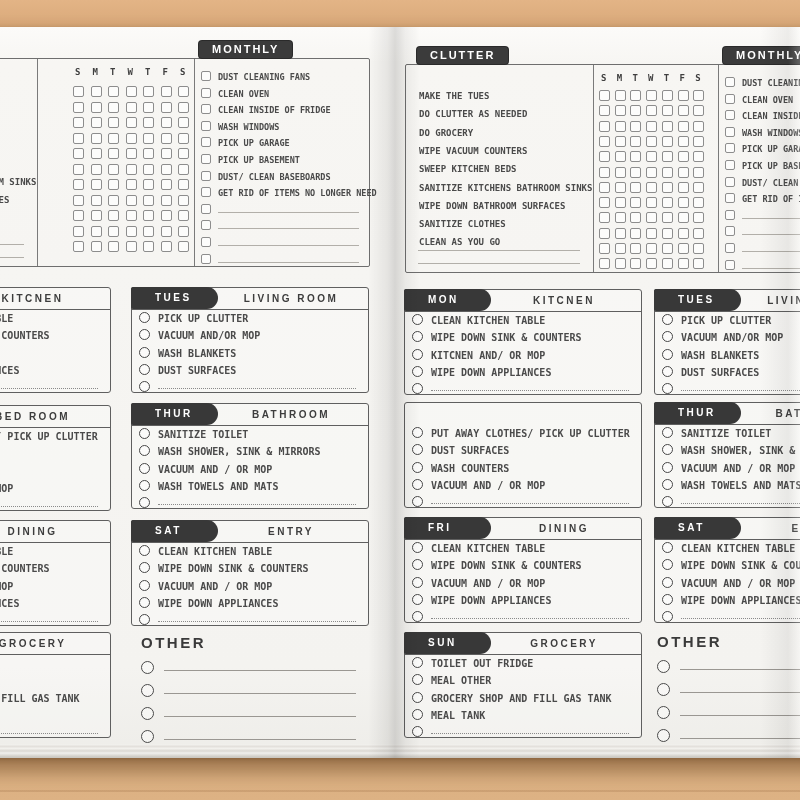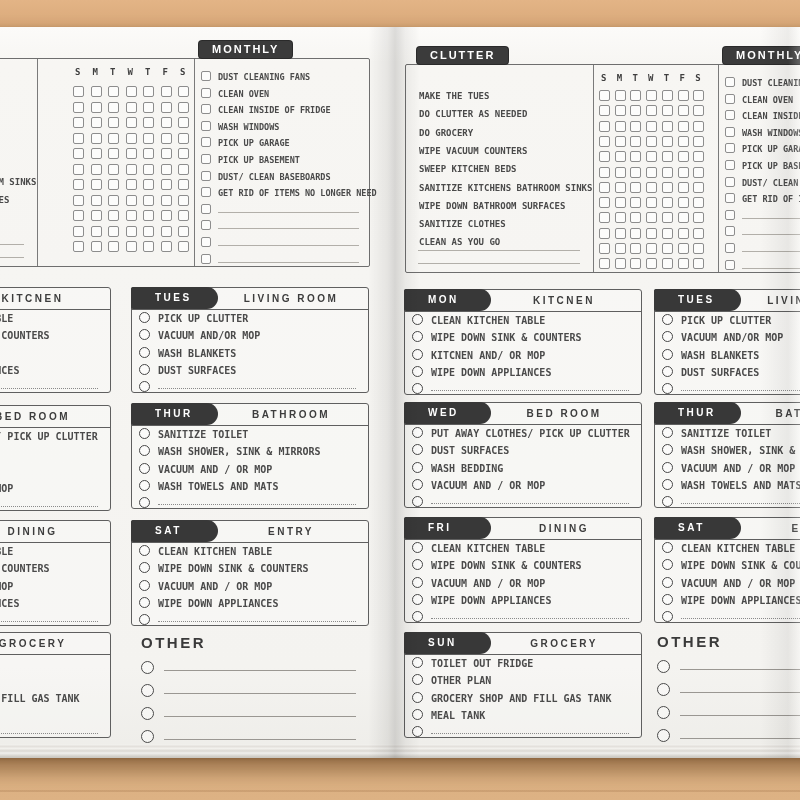--- a/index.html
+++ b/index.html
@@ -408,30 +408,26 @@
         <div class="circ" style="position: absolute; left: 7px; top: 41.3px;"></div>
         <div class="mono tl" style="position: absolute; left: 26px; top: 42.3px;">WIPE DOWN SINK &amp; COUNTERS</div>
         <div class="circ" style="position: absolute; left: 7px; top: 58.6px;"></div>
         <div class="mono tl" style="position: absolute; left: 26px; top: 59.6px;">KITCNEN AND/ OR MOP</div>
         <div class="circ" style="position: absolute; left: 7px; top: 75.9px;"></div>
         <div class="mono tl" style="position: absolute; left: 26px; top: 76.9px;">WIPE DOWN APPLIANCES</div>
         <div class="circ" style="position: absolute; left: 7px; top: 93.2px;"></div>
         <div class="dotline" style="position: absolute; left: 26px; width: 198px; top: 100.2px;"></div>
       </div>
       <div class="dbox" style="position: absolute; left: 404px; top: 402px; width: 236px; height: 104px;">
-        <div class="dhead" style="position: absolute;">
-          <div class="daytab" style="position: absolute;">WED</div>
-          <div class="room" style="position: absolute;">BED ROOM</div>
-        </div>
         <div class="circ" style="position: absolute; left: 7px; top: 24px;"></div>
         <div class="mono tl" style="position: absolute; left: 26px; top: 25px;">PUT AWAY CLOTHES/ PICK UP CLUTTER</div>
         <div class="circ" style="position: absolute; left: 7px; top: 41.3px;"></div>
         <div class="mono tl" style="position: absolute; left: 26px; top: 42.3px;">DUST SURFACES</div>
         <div class="circ" style="position: absolute; left: 7px; top: 58.6px;"></div>
-        <div class="mono tl" style="position: absolute; left: 26px; top: 59.6px;">WASH BEDDING</div>
+        <div class="mono tl" style="position: absolute; left: 26px; top: 59.6px;">WASH COUNTERS</div>
         <div class="circ" style="position: absolute; left: 7px; top: 75.9px;"></div>
         <div class="mono tl" style="position: absolute; left: 26px; top: 76.9px;">VACUUM AND / OR MOP</div>
         <div class="circ" style="position: absolute; left: 7px; top: 93.2px;"></div>
         <div class="dotline" style="position: absolute; left: 26px; width: 198px; top: 100.2px;"></div>
       </div>
       <div class="dbox" style="position: absolute; left: 404px; top: 517px; width: 236px; height: 104px;">
         <div class="dhead" style="position: absolute;">
           <div class="daytab" style="position: absolute;">FRI</div>
           <div class="room" style="position: absolute;">DINING</div>
         </div>
@@ -447,21 +443,21 @@
         <div class="dotline" style="position: absolute; left: 26px; width: 198px; top: 100.2px;"></div>
       </div>
       <div class="dbox" style="position: absolute; left: 404px; top: 632px; width: 236px; height: 104px;">
         <div class="dhead" style="position: absolute;">
           <div class="daytab" style="position: absolute;">SUN</div>
           <div class="room" style="position: absolute;">GROCERY</div>
         </div>
         <div class="circ" style="position: absolute; left: 7px; top: 24px;"></div>
         <div class="mono tl" style="position: absolute; left: 26px; top: 25px;">TOILET OUT FRIDGE</div>
         <div class="circ" style="position: absolute; left: 7px; top: 41.3px;"></div>
-        <div class="mono tl" style="position: absolute; left: 26px; top: 42.3px;">OTHER PLAN</div>
+        <div class="mono tl" style="position: absolute; left: 26px; top: 42.3px;">MEAL OTHER</div>
         <div class="circ" style="position: absolute; left: 7px; top: 58.6px;"></div>
         <div class="mono tl" style="position: absolute; left: 26px; top: 59.6px;">GROCERY SHOP AND FILL GAS TANK</div>
         <div class="circ" style="position: absolute; left: 7px; top: 75.9px;"></div>
         <div class="mono tl" style="position: absolute; left: 26px; top: 76.9px;">MEAL TANK</div>
         <div class="circ" style="position: absolute; left: 7px; top: 93.2px;"></div>
         <div class="dotline" style="position: absolute; left: 26px; width: 198px; top: 100.2px;"></div>
       </div>
       <div class="dbox" style="position: absolute; left: 654px; top: 289px; width: 237px; height: 104px;">
         <div class="dhead" style="position: absolute;">
           <div class="daytab" style="position: absolute;">TUES</div>

